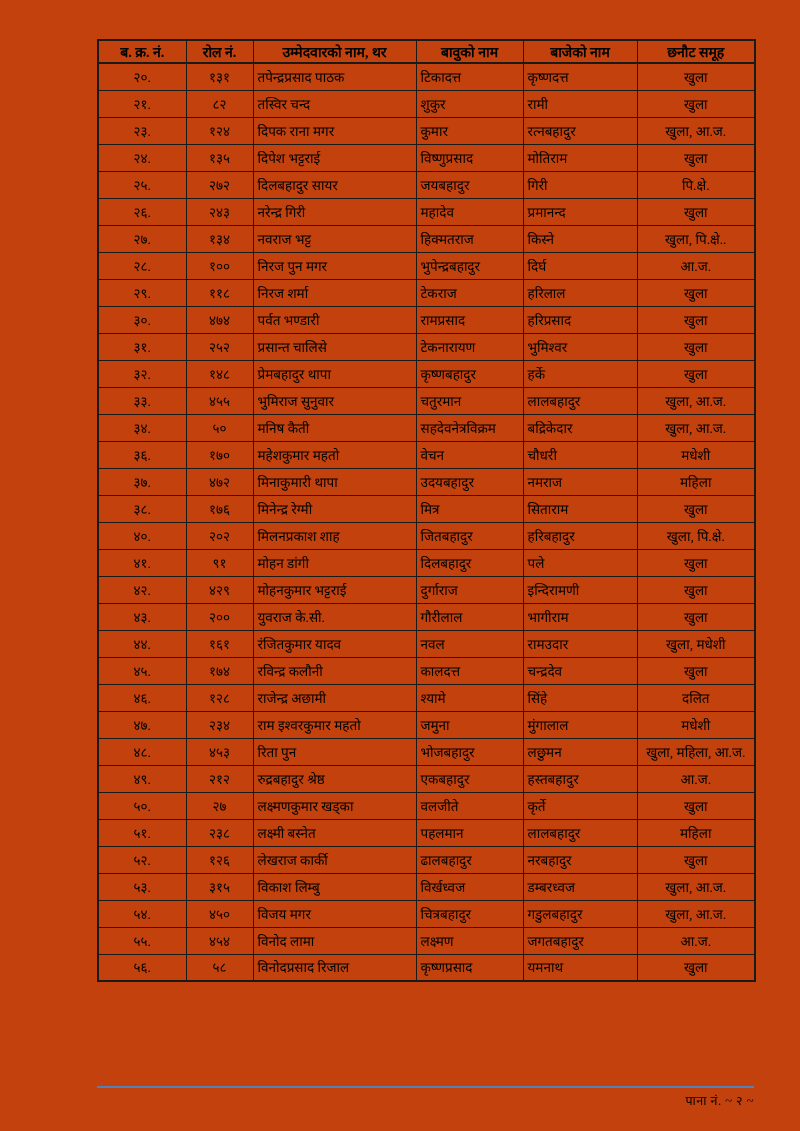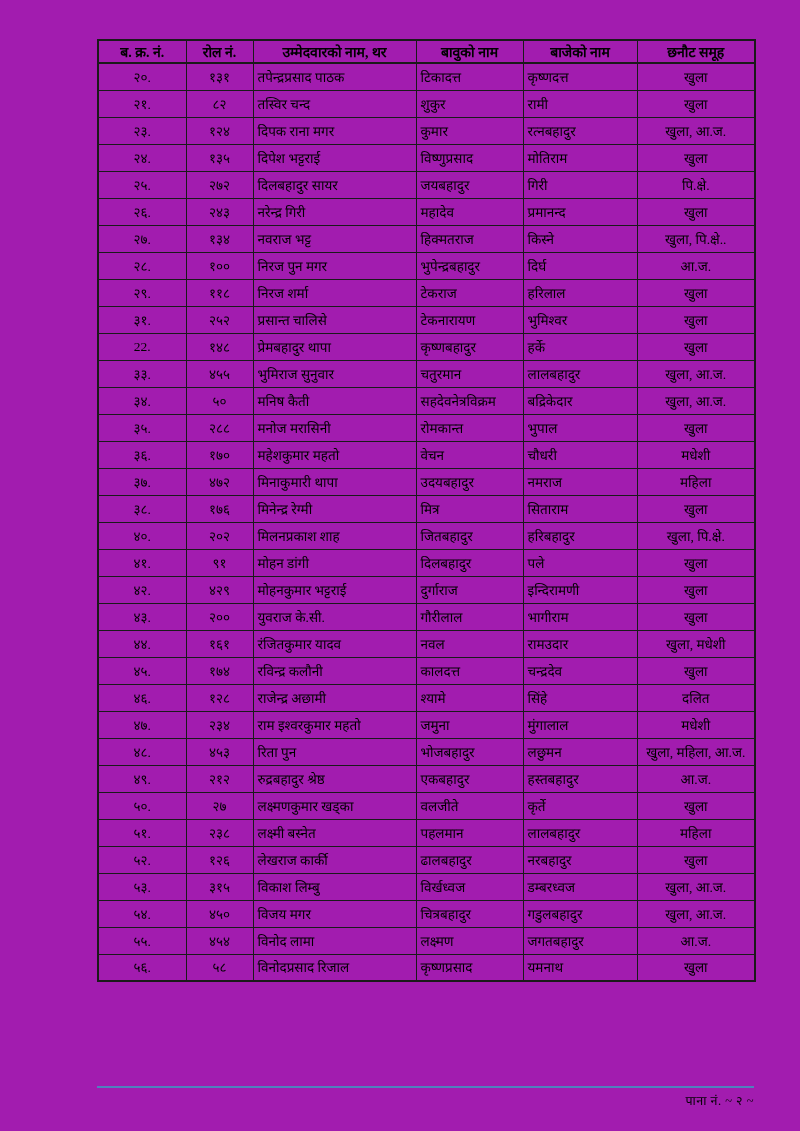--- a/index.html
+++ b/index.html
@@ -52,21 +52,21 @@
     position:absolute;
     right:46px; top:1092px;
     font-size:12.5px;
     letter-spacing:0.5px;
     text-align:center;
   }
 </style>
 </head>
 <body>
 
-<div class="page" style="background: #a21caf;">
+<div class="page" style="background: #c2410c;">
 
   <table class="roster">
     <colgroup>
       <col class="w0">
         <col class="w1">
         <col class="w2">
         <col class="w3">
         <col class="w4">
         <col class="w5">
     </colgroup>
@@ -147,29 +147,37 @@
         </tr>
         <tr>
           <td class="c">२९.</td>
           <td class="c">११८</td>
           <td class="l">निरज शर्मा</td>
           <td class="l">टेकराज</td>
           <td class="l">हरिलाल</td>
           <td class="c">खुला</td>
         </tr>
         <tr>
+          <td class="c">३०.</td>
+          <td class="c">४७४</td>
+          <td class="l">पर्वत भण्डारी</td>
+          <td class="l">रामप्रसाद</td>
+          <td class="l">हरिप्रसाद</td>
+          <td class="c">खुला</td>
+        </tr>
+        <tr>
           <td class="c">३१.</td>
           <td class="c">२५२</td>
           <td class="l">प्रसान्त चालिसे</td>
           <td class="l">टेकनारायण</td>
           <td class="l">भुमिश्वर</td>
           <td class="c">खुला</td>
         </tr>
         <tr>
-          <td class="c">22.</td>
+          <td class="c">३२.</td>
           <td class="c">१४८</td>
           <td class="l">प्रेमबहादुर थापा</td>
           <td class="l">कृष्णबहादुर</td>
           <td class="l">हर्के</td>
           <td class="c">खुला</td>
         </tr>
         <tr>
           <td class="c">३३.</td>
           <td class="c">४५५</td>
           <td class="l">भुमिराज सुनुवार</td>
@@ -177,28 +185,20 @@
           <td class="l">लालबहादुर</td>
           <td class="c">खुला, आ.ज.</td>
         </tr>
         <tr>
           <td class="c">३४.</td>
           <td class="c">५०</td>
           <td class="l">मनिष कैती</td>
           <td class="l">सहदेवनेत्रविक्रम</td>
           <td class="l">बद्रिकेदार</td>
           <td class="c">खुला, आ.ज.</td>
-        </tr>
-        <tr>
-          <td class="c">३५.</td>
-          <td class="c">२८८</td>
-          <td class="l">मनोज मरासिनी</td>
-          <td class="l">रोमकान्त</td>
-          <td class="l">भुपाल</td>
-          <td class="c">खुला</td>
         </tr>
         <tr>
           <td class="c">३६.</td>
           <td class="c">१७०</td>
           <td class="l">महेशकुमार महतो</td>
           <td class="l">वेचन</td>
           <td class="l">चौधरी</td>
           <td class="c">मधेशी</td>
         </tr>
         <tr>

